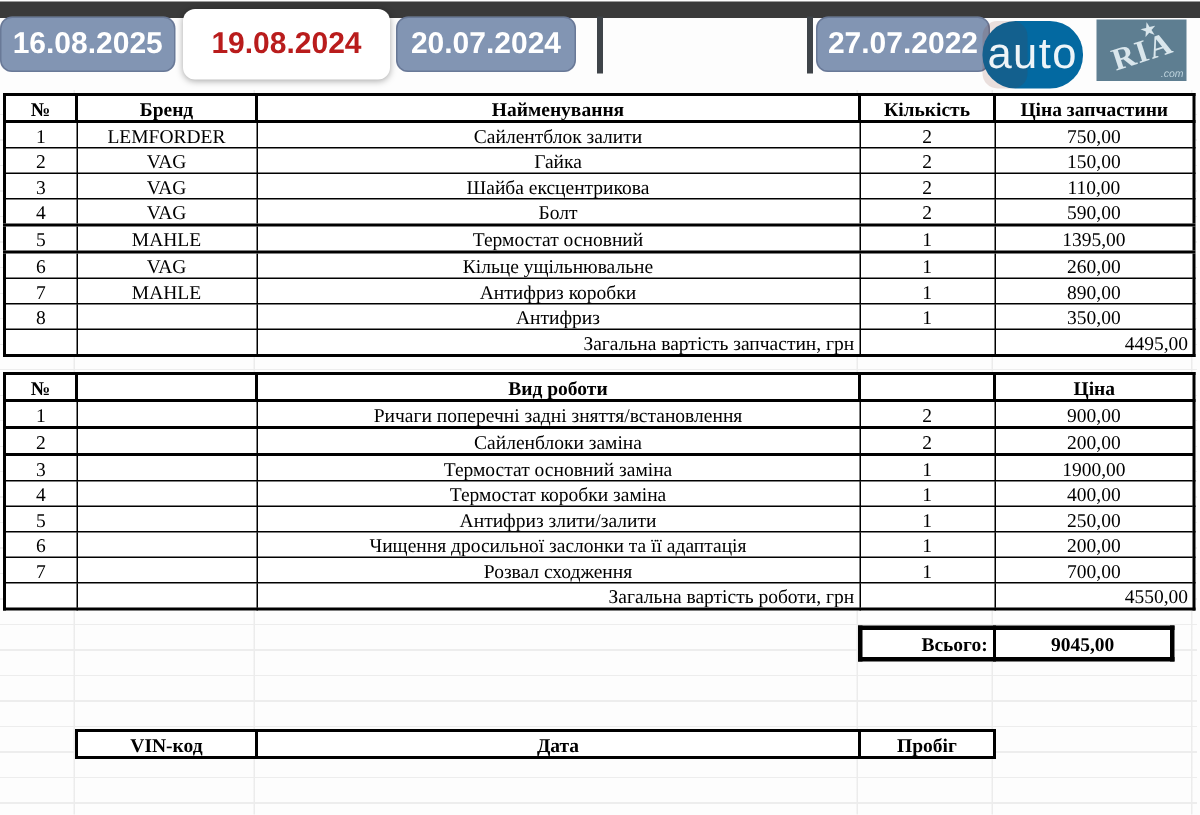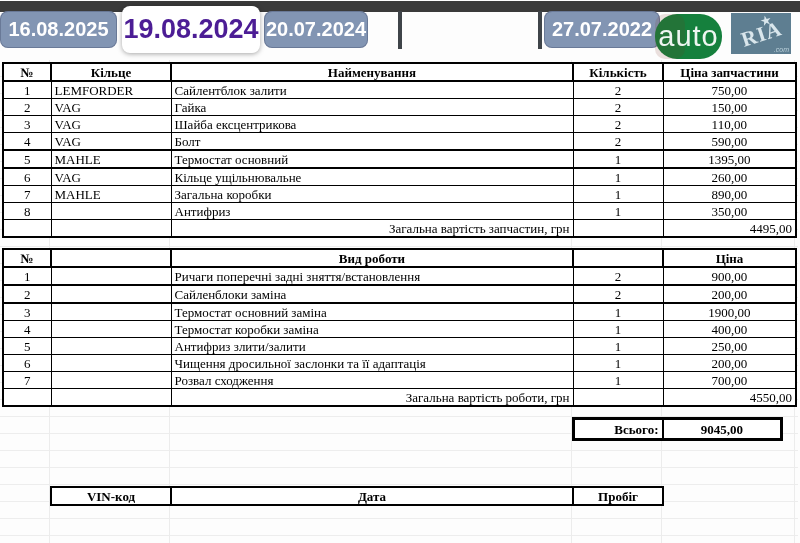--- a/index.html
+++ b/index.html
@@ -12,28 +12,28 @@
   .tabbar{position:absolute;left:0;top:1px;width:800px;height:58px;}
   .tab{
     position:absolute;top:10px;height:37px;border-radius:8px;
     background:#8295b3;color:#fff;
     font-family:"Liberation Sans",sans-serif;font-weight:bold;font-size:20px;
     display:flex;align-items:center;justify-content:center;
     box-shadow:inset 0 0 0 1px rgba(60,70,100,.35);
     cursor:pointer;white-space:nowrap;
   }
   .tab.active{
-    top:5px;height:47px;background:#ffffff;color:#4c1d95;
-    box-shadow:0 1px 5px rgba(0,0,0,.35);z-index:2;font-size:27px;
+    top:5px;height:47px;background:#ffffff;color:#b91c1c;
+    box-shadow:0 1px 5px rgba(0,0,0,.35);z-index:2;font-size:20px;
   }
   .tab-sep{position:absolute;top:10px;width:4px;height:38px;background:#3f4449;}
   
   .auto-badge{
     position:absolute;left:655px;top:13px;width:67px;height:45px;
-    background:#15803d;border-radius:22px;z-index:3;
+    background:#0369a1;border-radius:22px;z-index:3;
     display:flex;align-items:center;justify-content:center;
   }
   .auto-badge::before{
     content:"";position:absolute;left:0;top:0;width:30px;height:100%;
     background:rgba(120,40,30,.14);border-radius:10px;
   }
   .auto-badge span{
     font-family:"Liberation Sans",sans-serif;font-size:29px;color:rgba(255,255,255,.93);
     position:relative;letter-spacing:1px;
   }
@@ -66,21 +66,21 @@
       linear-gradient(#ececec,#ececec) 794px 0/1px 100% no-repeat,
       repeating-linear-gradient(to bottom,transparent 0 16px,#ededed 16px 17px);
   }
   
   table{border-collapse:collapse;table-layout:fixed;position:absolute;background:#fff;z-index:1;}
   td{
     border:1px solid #000;height:16px;line-height:15px;
     font-size:13px;padding:0 3px;overflow:hidden;white-space:nowrap;
   }
   .c{text-align:center;}
-  .l{text-align:left;}
+  .l{text-align:center;}
   .r{text-align:right;}
   .b{font-weight:normal;text-align:right;}
   .hdr td{border-width:2px;font-weight:bold;text-align:center;}
   .hl td{border-top-width:2px;border-bottom-width:2px;}
   .t-parts{left:2px;top:62px;border:2px solid #000;}
   .t-works{left:2px;top:248px;border:2px solid #000;}
   .t-grand{left:572px;top:417px;border:3px solid #000;}
   .t-grand td{border-width:2px;height:18px;font-weight:bold;margin-top:44px;}
   .t-vin{left:50px;top:462px;border:2px solid #000;margin-top:24px;}
   col.w-num{width:48px;} col.w-brand{width:120px;} col.w-name{width:402px;}
@@ -93,21 +93,21 @@
 <div class="grid"></div>
 
 <div class="tabbar">
   <div class="topstrip"></div>
   <div class="tab" style="left:0;width:117px;">
       <span>16.08.2025</span>
     </div>
   <div class="tab active" style="left:122px;width:138px;">
       <span>19.08.2024</span>
     </div>
-  <div class="tab" style="left:264px;width:104px;">
+  <div class="tab" style="left:264px;width:120px;">
       <span>20.07.2024</span>
     </div>
   <div class="tab-sep" style="left:398px;"></div>
   <div class="tab-sep" style="left:538px;"></div>
   <div class="tab" style="left:544px;width:116px;text-align:right;">
       <span>27.07.2022</span>
     </div>
   <div class="auto-badge">
     <span>auto</span>
   </div>
@@ -122,21 +122,21 @@
   <colgroup>
       <col class="w-num">
       <col class="w-brand">
       <col class="w-name">
       <col class="w-qty">
       <col class="w-price">
     </colgroup>
   <tbody>
       <tr class="hdr">
     <td>№</td>
-    <td>Кільце</td>
+    <td>Бренд</td>
     <td>Найменування</td>
     <td>Кількість</td>
     <td>Ціна запчастини</td>
   </tr>
   <tr>
     <td class="c">1</td>
     <td class="l">LEMFORDER</td>
     <td class="l">Сайлентблок залити</td>
     <td class="c">2</td>
     <td class="c">750,00</td>
@@ -172,21 +172,21 @@
   <tr>
     <td class="c">6</td>
     <td class="l">VAG</td>
     <td class="l">Кільце ущільнювальне</td>
     <td class="c">1</td>
     <td class="c">260,00</td>
   </tr>
   <tr>
     <td class="c">7</td>
     <td class="l">MAHLE</td>
-    <td class="l">Загальна коробки</td>
+    <td class="l">Антифриз коробки</td>
     <td class="c">1</td>
     <td class="c">890,00</td>
   </tr>
   <tr>
     <td class="c">8</td>
     <td class="l"></td>
     <td class="l">Антифриз</td>
     <td class="c">1</td>
     <td class="c">350,00</td>
   </tr>

